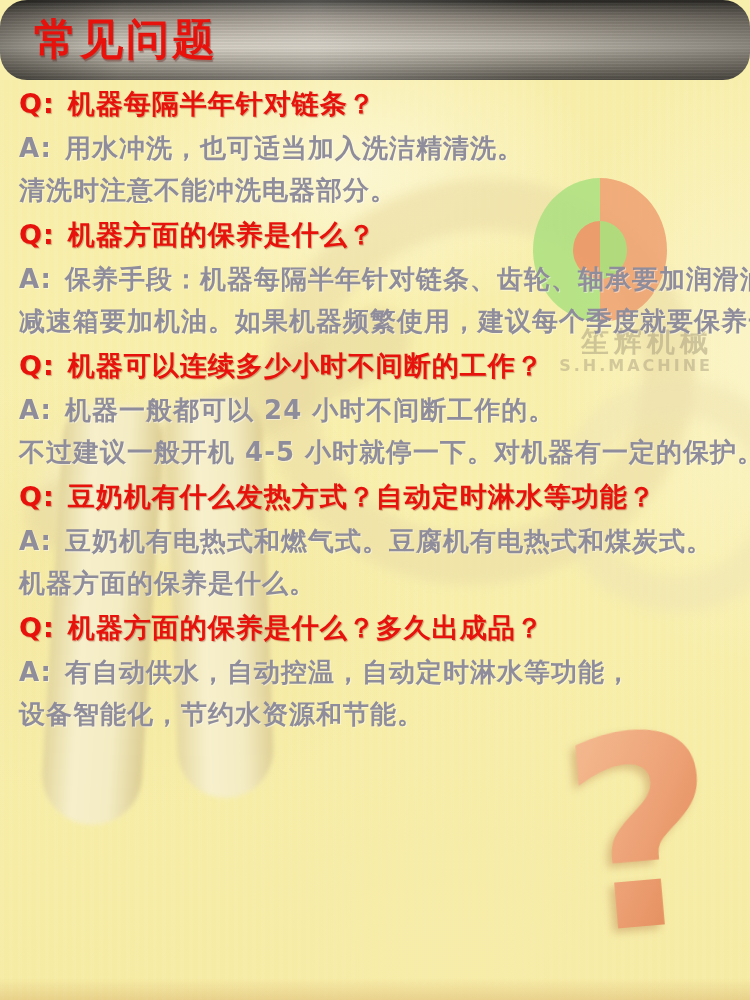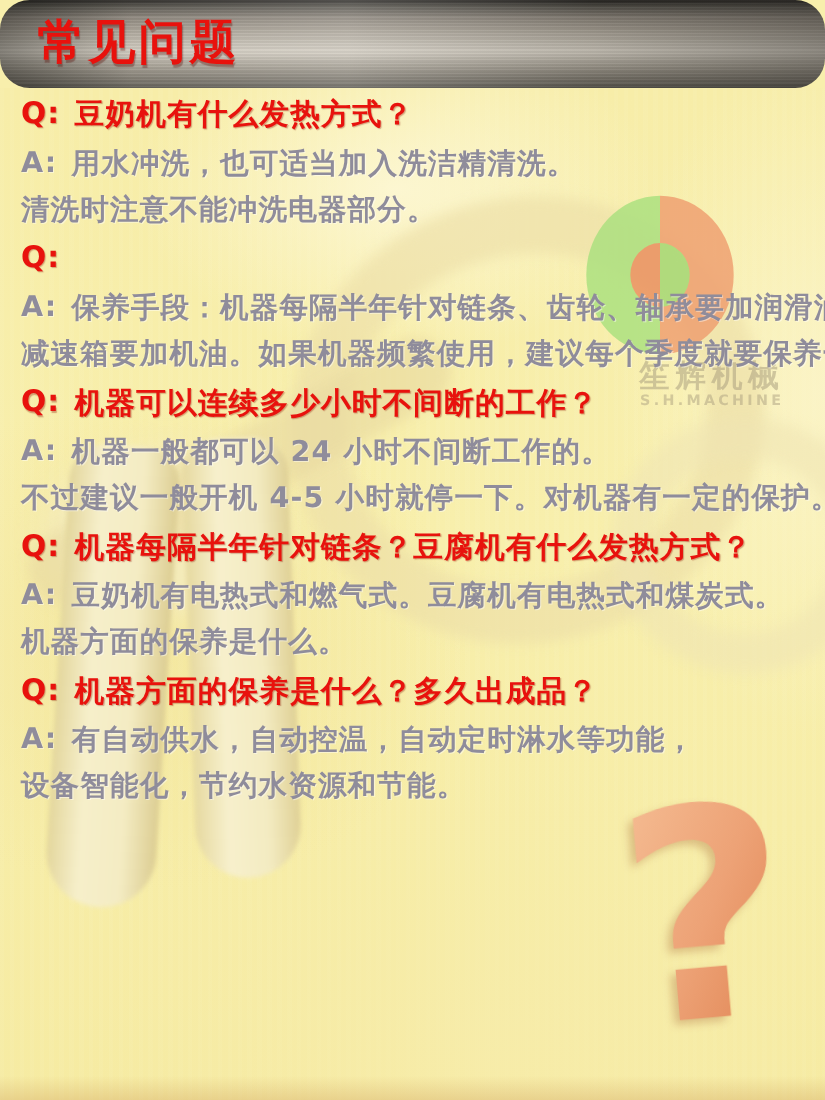--- a/index.html
+++ b/index.html
@@ -51,21 +51,21 @@
   .wm-leg2{left:172px;top:318px;width:96px;height:400px;
     background:linear-gradient(90deg,#e6d9a0,#f7f0cc 32%,#f3ebc1 70%,#dfd095);
     border-radius:34px 34px 50px 50px;transform:rotate(-2deg);filter:blur(2px);}
   
   .logo{position:absolute;left:533px;top:98px;width:134px;height:144px;border-radius:50%;
     background:linear-gradient(90deg,#a6e07c 0 50%,#ef9a6c 50% 100%);opacity:.78;}
   .logo .inner{position:absolute;left:40px;top:43px;width:54px;height:58px;border-radius:50%;
     background:linear-gradient(90deg,#ea8a5b 0 50%,#9fd870 50% 100%);}
   .logo-text{position:absolute;left:528px;top:248px;width:185px;text-align:right;line-height:1;}
   .logo-text .cn{font-size:28px;font-weight:700;letter-spacing:5px;color:rgba(171,160,128,.55);}
-  .logo-text .en{margin-top:2px;font-size:13px;font-weight:700;letter-spacing:3px;color:rgba(171,160,128,.5);}
+  .logo-text .en{margin-top:2px;font-size:16px;font-weight:700;letter-spacing:3px;color:rgba(171,160,128,.5);}
   
   .faq-list{position:absolute;left:0;top:0;width:750px;}
   .line{display:flex;align-items:center;padding-left:19px;white-space:nowrap;}
   .q-line{height:47px;font-size:27px;font-weight:700;color:#e8120d;letter-spacing:1px;
     text-shadow:1px 1px 1px rgba(140,20,0,.35);}
   .a-line{height:42px;font-size:26px;font-weight:700;color:#8f8c9b;letter-spacing:1px;
     text-shadow:1px 1px 0 rgba(255,255,255,.45);}
   .prefix{margin-right:13px;}
   
   .qmark{position:absolute;left:552px;top:622px;width:180px;text-align:center;
@@ -102,34 +102,35 @@
     <div class="logo-text">
       <div class="cn">笙辉机械</div>
       <div class="en">S.H.MACHINE</div>
     </div>
 
     <div class="faq-list">
 
       <div class="faq-group">
         <div class="line q-line">
           <span class="prefix">Q:</span>
-          <span>豆奶机有什么发热方式？</span>
+          <span>机器每隔半年针对链条？</span>
         </div>
         <div class="line a-line">
           <span class="prefix">A:</span>
           <span>用水冲洗，也可适当加入洗洁精清洗。</span>
         </div>
         <div class="line a-line">
           <span>清洗时注意不能冲洗电器部分。</span>
         </div>
       </div>
 
       <div class="faq-group">
         <div class="line q-line">
           <span class="prefix">Q:</span>
+          <span>机器方面的保养是什么？</span>
         </div>
         <div class="line a-line">
           <span class="prefix">A:</span>
           <span>保养手段：机器每隔半年针对链条、齿轮、轴承要加润滑油，</span>
         </div>
         <div class="line a-line">
           <span>减速箱要加机油。如果机器频繁使用，建议每个季度就要保养一次。</span>
         </div>
       </div>
 
@@ -143,21 +144,21 @@
           <span>机器一般都可以 24 小时不间断工作的。</span>
         </div>
         <div class="line a-line">
           <span>不过建议一般开机 4-5 小时就停一下。对机器有一定的保护。</span>
         </div>
       </div>
 
       <div class="faq-group">
         <div class="line q-line">
           <span class="prefix">Q:</span>
-          <span>机器每隔半年针对链条？豆腐机有什么发热方式？</span>
+          <span>豆奶机有什么发热方式？自动定时淋水等功能？</span>
         </div>
         <div class="line a-line">
           <span class="prefix">A:</span>
           <span>豆奶机有电热式和燃气式。豆腐机有电热式和煤炭式。</span>
         </div>
         <div class="line a-line">
           <span>机器方面的保养是什么。</span>
         </div>
       </div>
 

